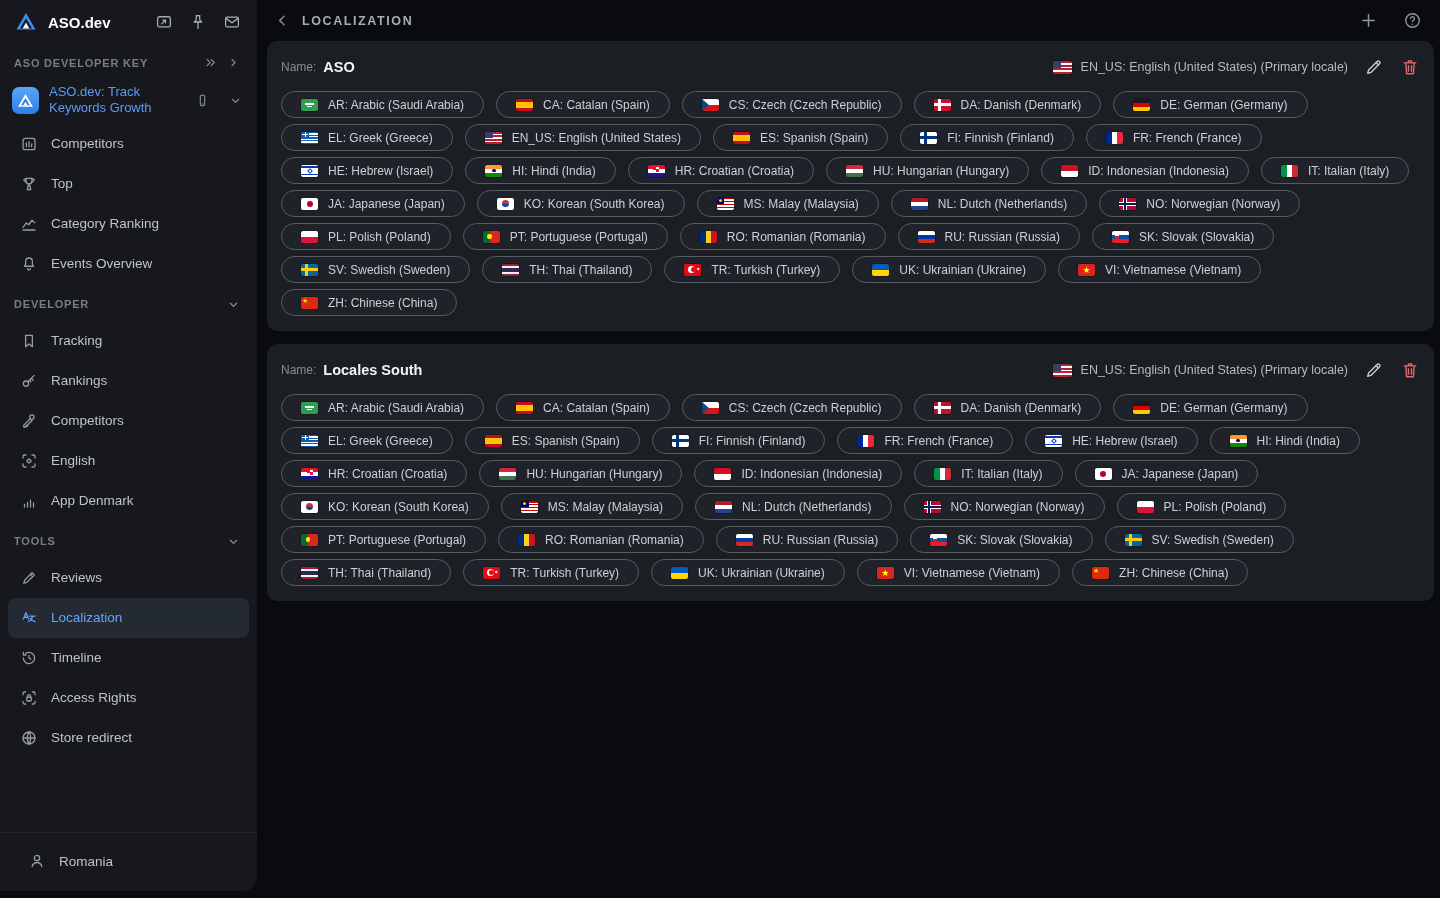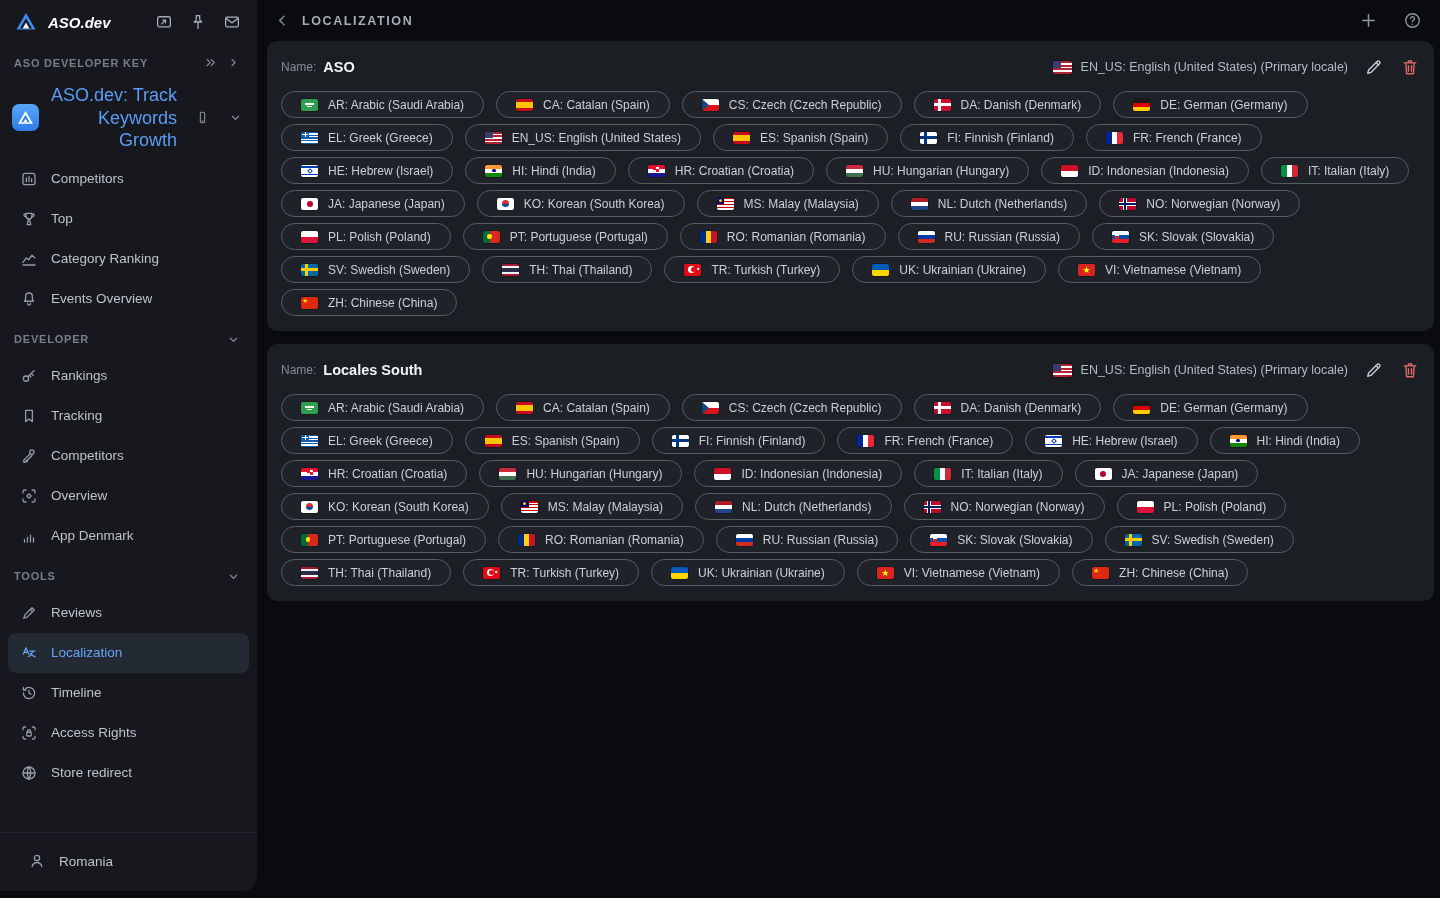--- a/index.html
+++ b/index.html
@@ -11,28 +11,28 @@
     display:flex;
   }
   
   .sidebar {
     width:257px; min-width:257px; height:891px;
     background:#16181d; border-radius:0 0 14px 0;
     display:flex; flex-direction:column;
   }
   .side-head { display:flex; align-items:center; gap:10px; padding:10px 16px 8px 14px; }
   .logo { width:24px; height:24px; flex:none; }
-  .side-title { color:#fff; font-weight:700; font-size:15px; flex:1;font-style:italic; }
+  .side-title { color:#fff; font-weight:700; font-size:15px; flex:1; }
   .head-ic { width:18px; height:18px; color:#a7adb4; margin-left:6px; cursor:pointer; }
   .sec-label { display:flex; align-items:center; padding:13px 16px 9px 14px; color:#787e86; font-size:11px; font-weight:700; letter-spacing:.8px; }
   .sec-label .lbl { flex:1; }
   .mini-ic { width:15px; height:15px; color:#8f959b; margin-left:8px; cursor:pointer; flex:none; }
   .app-entry { display:flex; align-items:center; gap:10px; padding:5px 14px 7px 12px; cursor:pointer; }
   .app-ic { width:27px; height:27px; flex:none; border-radius:7px; background:linear-gradient(180deg,#58a6f8,#2e7de9); display:flex; align-items:center; justify-content:center; padding:3px; }
-  .app-name { flex:1; color:#5b9cf5; font-size:18px; line-height:1.25;text-align:right; }
+  .app-name { flex:1; color:#5b9cf5; font-size:13px; line-height:1.25; }
   .side-nav { flex:1; overflow:hidden; }
   .nav-item { display:flex; align-items:center; gap:13px; height:40px; margin:0 8px; padding:0 12px; border-radius:8px; color:#bfc4c9; font-size:13.5px; cursor:pointer; }
   .nav-item .nav-ic { width:18px; height:18px; color:#979da4; flex:none; }
   .nav-item.active { background:#232a33; color:#66a3f6; }
   .nav-item.active .nav-ic { color:#66a3f6; }
   .side-footer { margin-top:auto; border-top:1px solid #24282e; padding:8px 8px 10px; }
   
   .main { flex:1; display:flex; flex-direction:column; }
   .main-head { height:41px; display:flex; align-items:center; gap:10px; padding:0 18px 0 16px; }
   .mh-ic { width:19px; height:19px; color:#9298a0; cursor:pointer; }
@@ -162,52 +162,52 @@
         <span class="lbl">DEVELOPER</span>
         <span class="mini-ic">
           <svg viewBox="0 0 24 24" fill="none" stroke="currentColor" stroke-width="1.7" stroke-linecap="round" stroke-linejoin="round">
             <path d="M7 10l5 5 5-5"></path>
           </svg>
         </span>
       </div>
       <div class="nav-item">
         <span class="nav-ic">
           <svg viewBox="0 0 24 24" fill="none" stroke="currentColor" stroke-width="1.7" stroke-linecap="round" stroke-linejoin="round">
+            <path d="M7.5 4.5h9v15L12 16l-4.5 3.5z"></path>
+          </svg>
+        </span>
+        <span>Tracking</span>
+      </div>
+      <div class="nav-item">
+        <span class="nav-ic">
+          <svg viewBox="0 0 24 24" fill="none" stroke="currentColor" stroke-width="1.7" stroke-linecap="round" stroke-linejoin="round">
             <circle cx="8" cy="15.5" r="3.5"></circle>
             <path d="M10.5 13L19 4.5M15 8.5l2.5 2.5M12.5 11l2 2"></path>
           </svg>
         </span>
         <span>Rankings</span>
-      </div>
-      <div class="nav-item">
-        <span class="nav-ic">
-          <svg viewBox="0 0 24 24" fill="none" stroke="currentColor" stroke-width="1.7" stroke-linecap="round" stroke-linejoin="round">
-            <path d="M7.5 4.5h9v15L12 16l-4.5 3.5z"></path>
-          </svg>
-        </span>
-        <span>Tracking</span>
       </div>
       <div class="nav-item">
         <span class="nav-ic">
           <svg viewBox="0 0 24 24" fill="none" stroke="currentColor" stroke-width="1.7" stroke-linecap="round" stroke-linejoin="round">
             <circle cx="15.8" cy="6.8" r="2.9"></circle>
             <path d="M13.7 8.9L5 17.5V20h2.5l8.5-8.6"></path>
             <path d="M8 17.5l2 2"></path>
           </svg>
         </span>
         <span>Competitors</span>
       </div>
       <div class="nav-item">
         <span class="nav-ic">
           <svg viewBox="0 0 24 24" fill="none" stroke="currentColor" stroke-width="1.7" stroke-linecap="round" stroke-linejoin="round">
             <path d="M4 8V6a2 2 0 012-2h2M16 4h2a2 2 0 012 2v2M20 16v2a2 2 0 01-2 2h-2M8 20H6a2 2 0 01-2-2v-2"></path>
             <rect x="9.8" y="9.8" width="4.4" height="4.4" rx="1" transform="rotate(45 12 12)"></rect>
           </svg>
         </span>
-        <span>Overview</span>
+        <span>English</span>
       </div>
       <div class="nav-item">
         <span class="nav-ic">
           <svg viewBox="0 0 24 24" fill="none" stroke="currentColor" stroke-width="1.7" stroke-linecap="round" stroke-linejoin="round">
             <path d="M6 20v-3.5M10 20v-6M14 20v-9M18 20v-5.5"></path>
           </svg>
         </span>
         <span>App Denmark</span>
       </div>
       <div class="sec-label">

